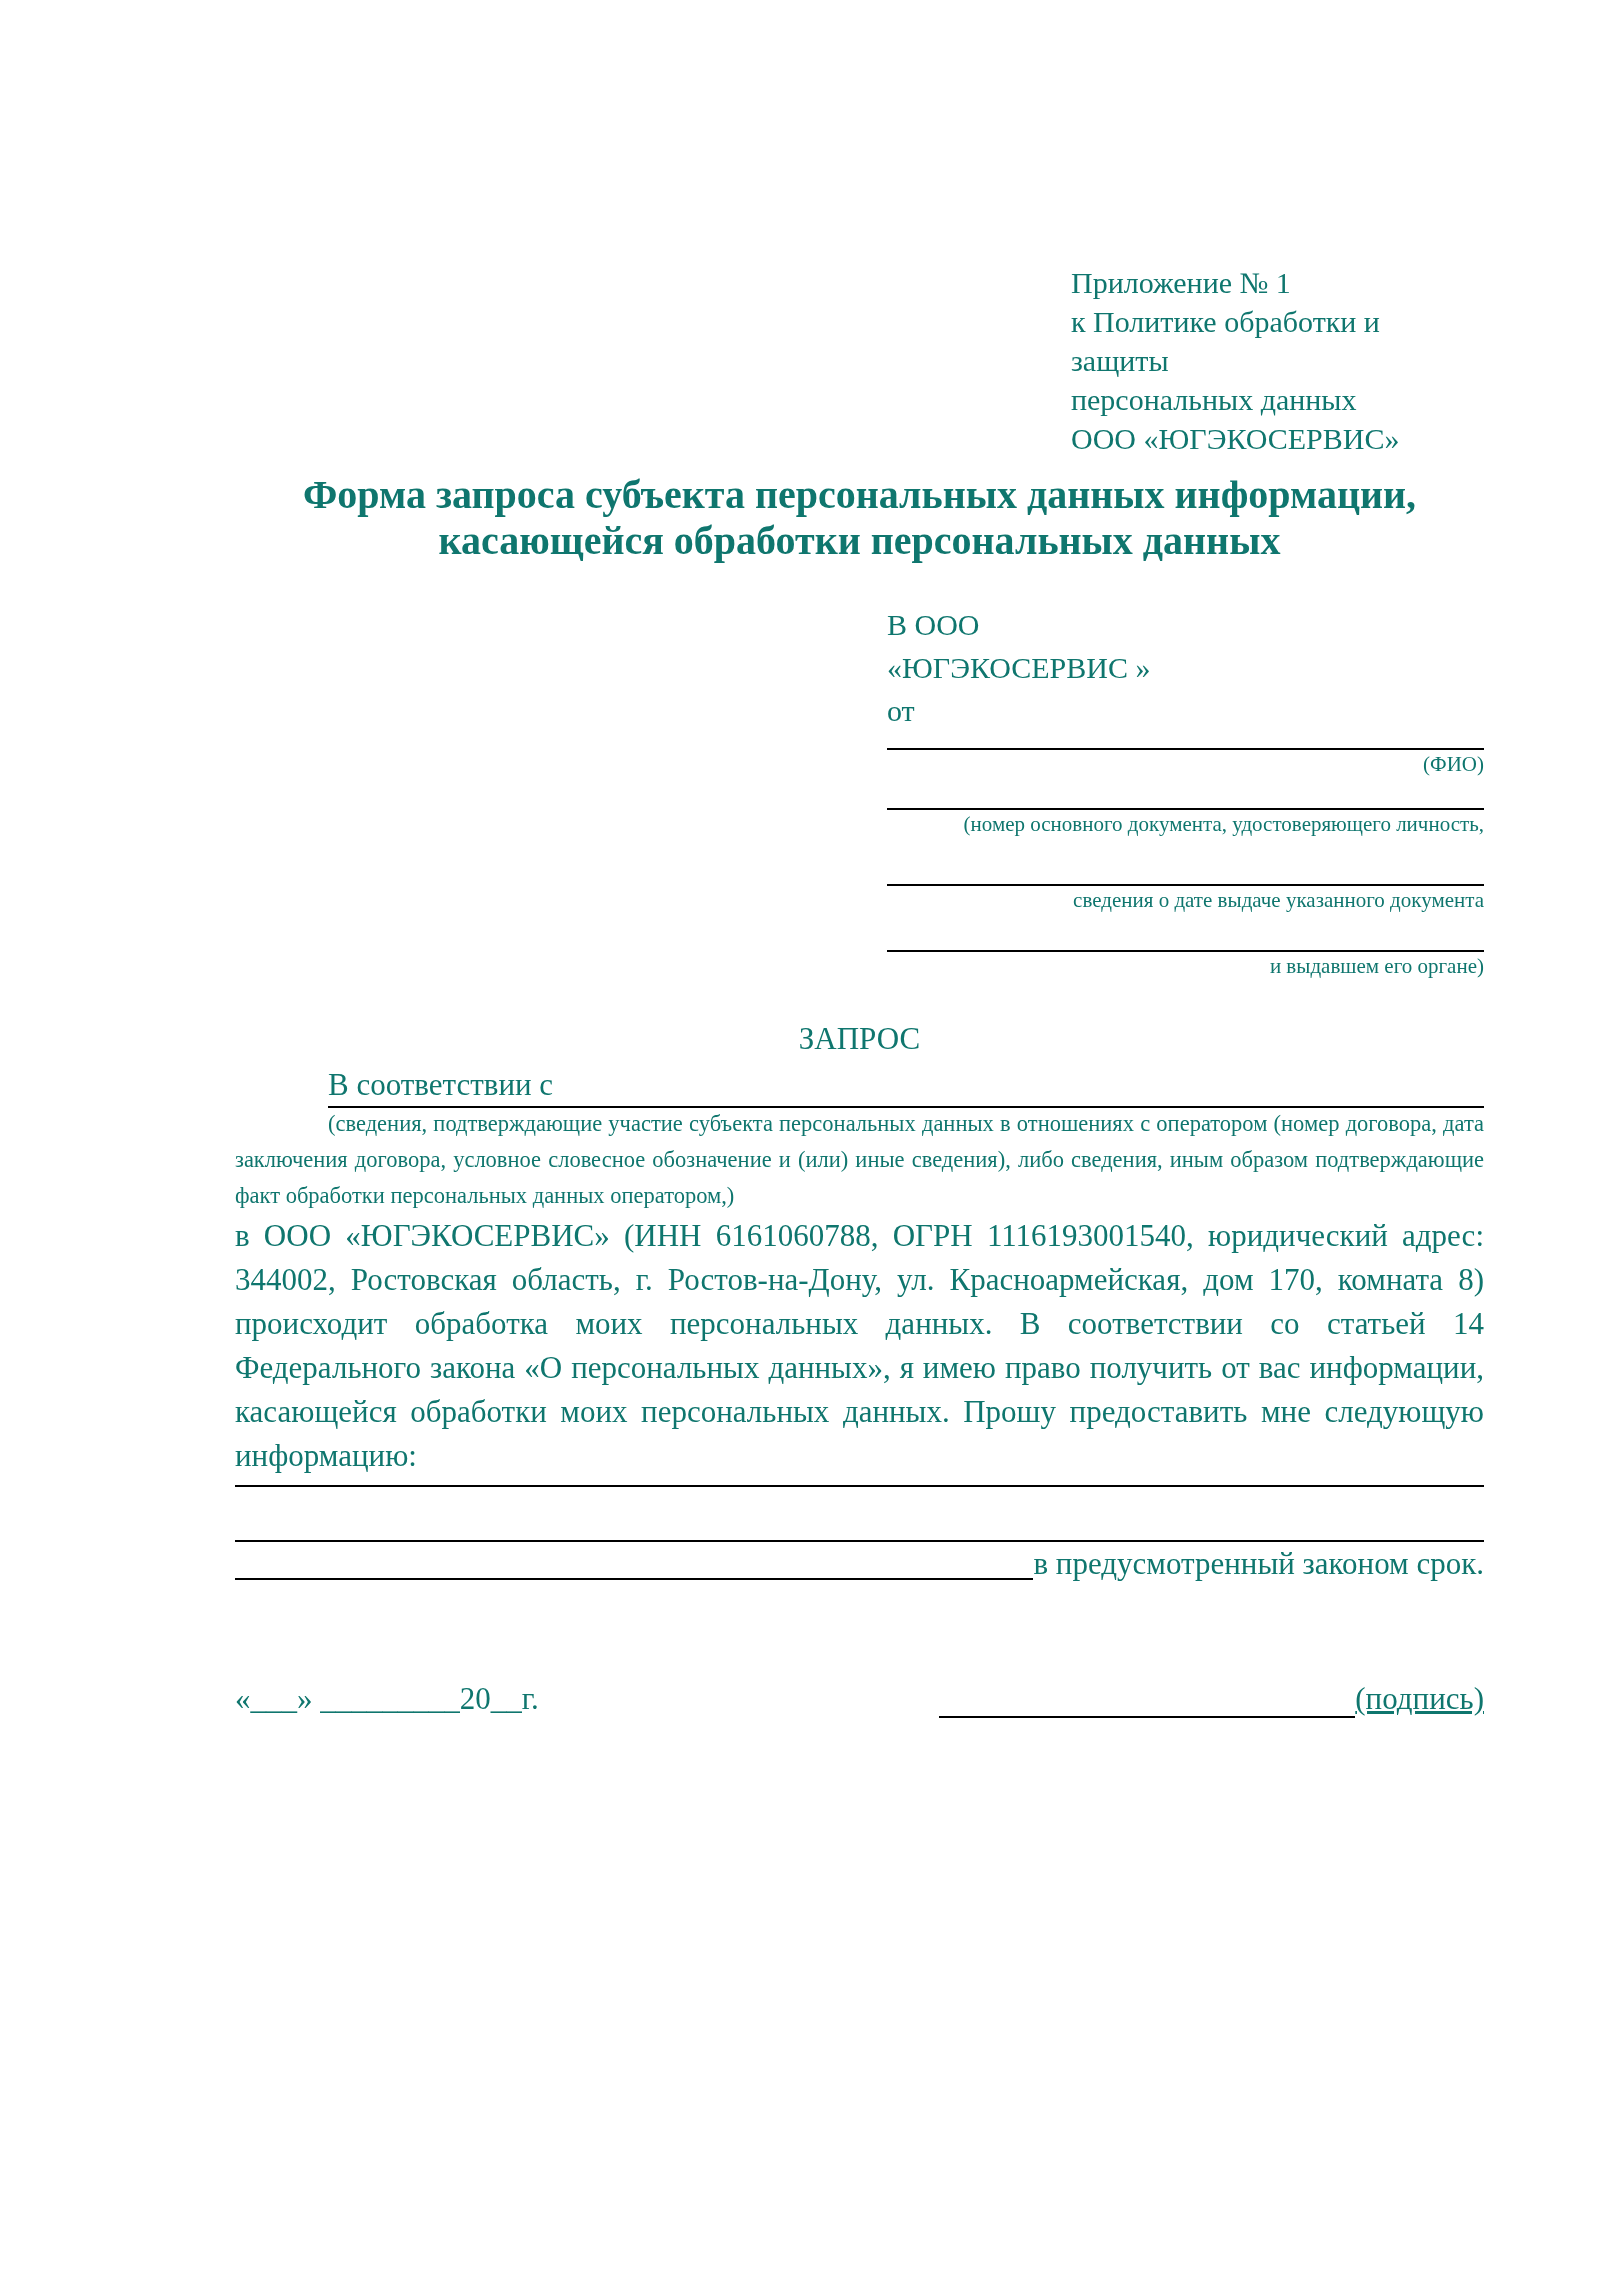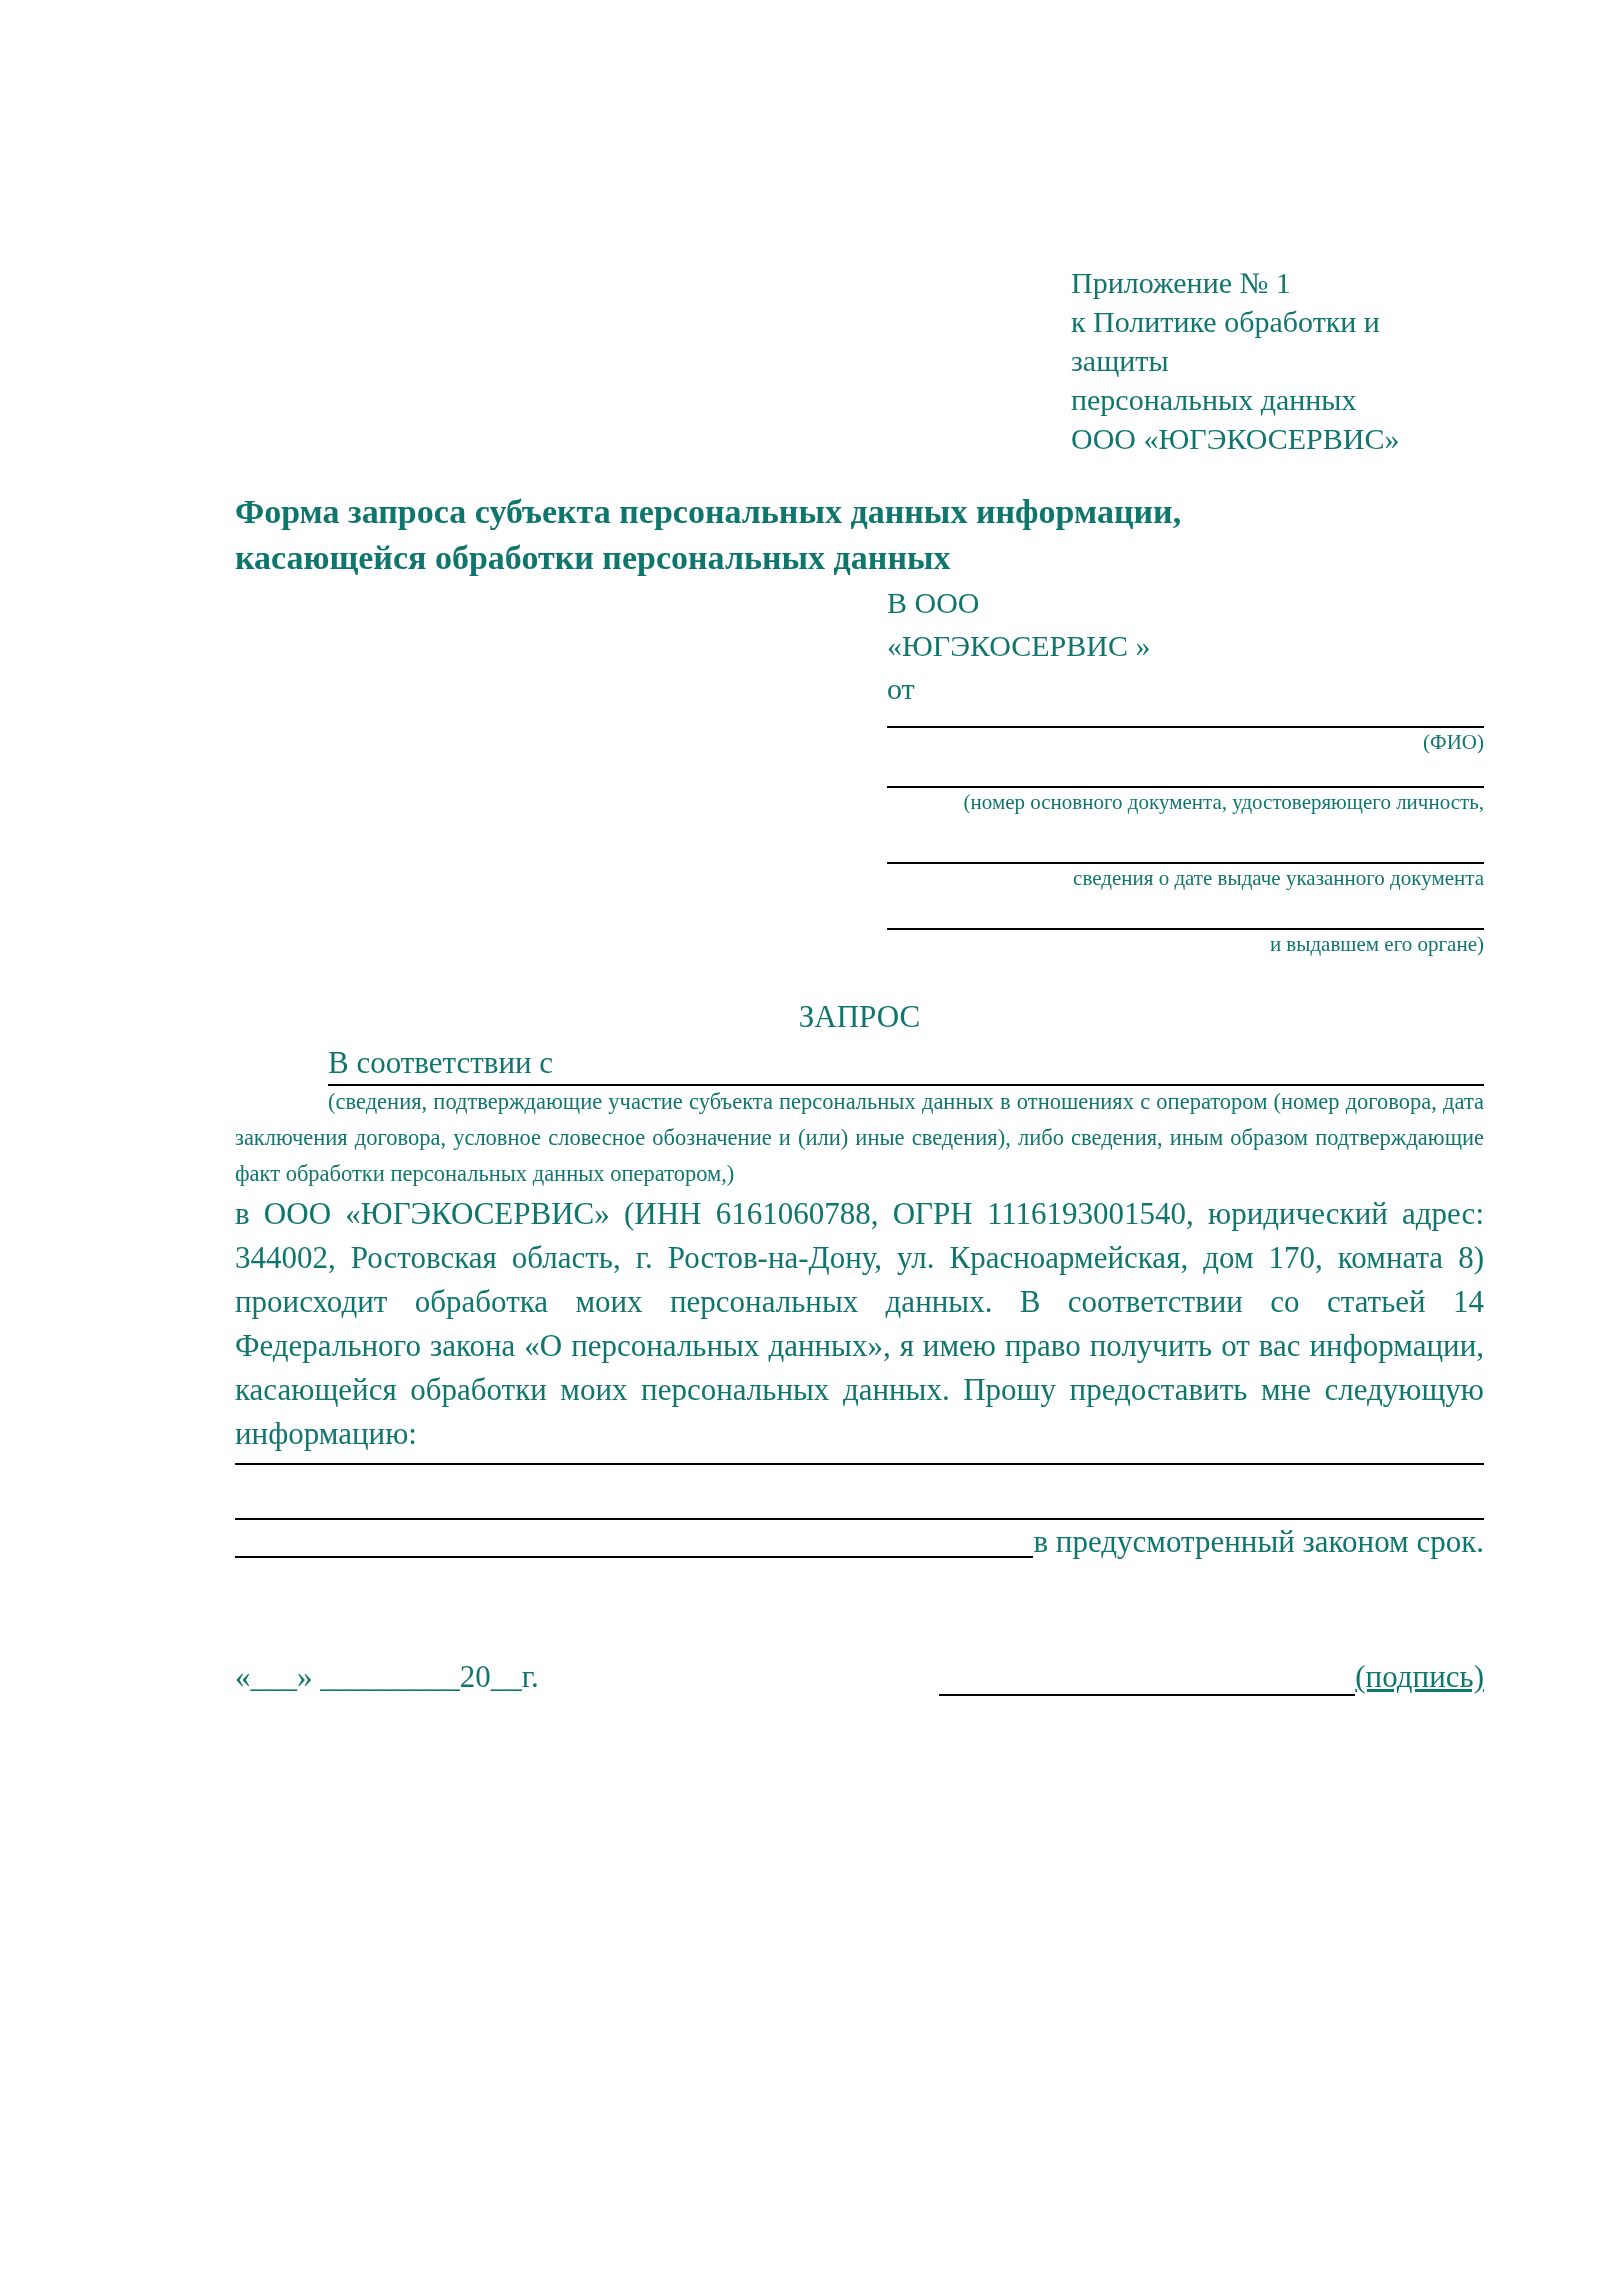--- a/index.html
+++ b/index.html
@@ -25,28 +25,30 @@
   .header-block {
     margin-top: 263px;
     margin-left: 836px;
     font-size: 30px;
     line-height: 39px;
     text-align: left;
   }
 
   
   .doc-title {
-    margin-top: 31px;
+    margin-top: 14px;
+    text-align: center;
     font-weight: bold;
-    font-size: 34px;
+    font-size: 40px;
     line-height: 46px;
   }
 
   
   .recipient-block {
+    margin-top: 39px;
     margin-left: 652px;
     width: 597px;
     font-size: 30px;
     line-height: 43px;
   }
   .fill-rule {
     border-bottom: 2px solid #000;
   }
   .recipient-block .rule-1 { height: 15.7px; }
   .recipient-block .rule-2 { height: 29px; }

